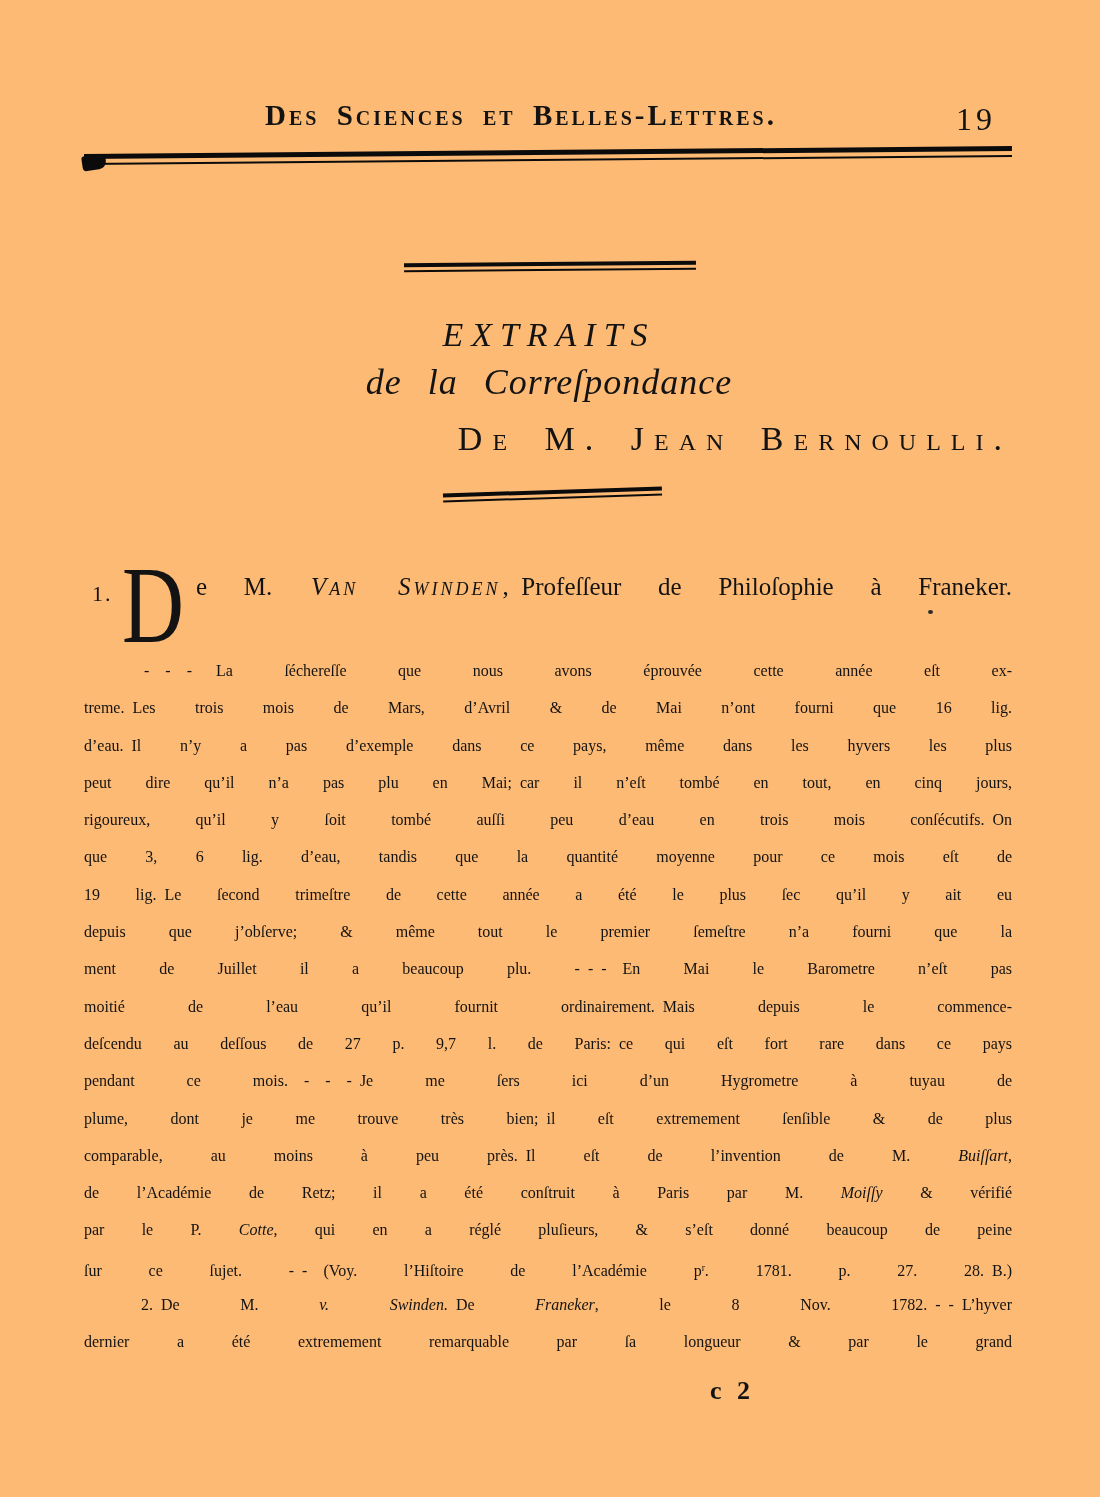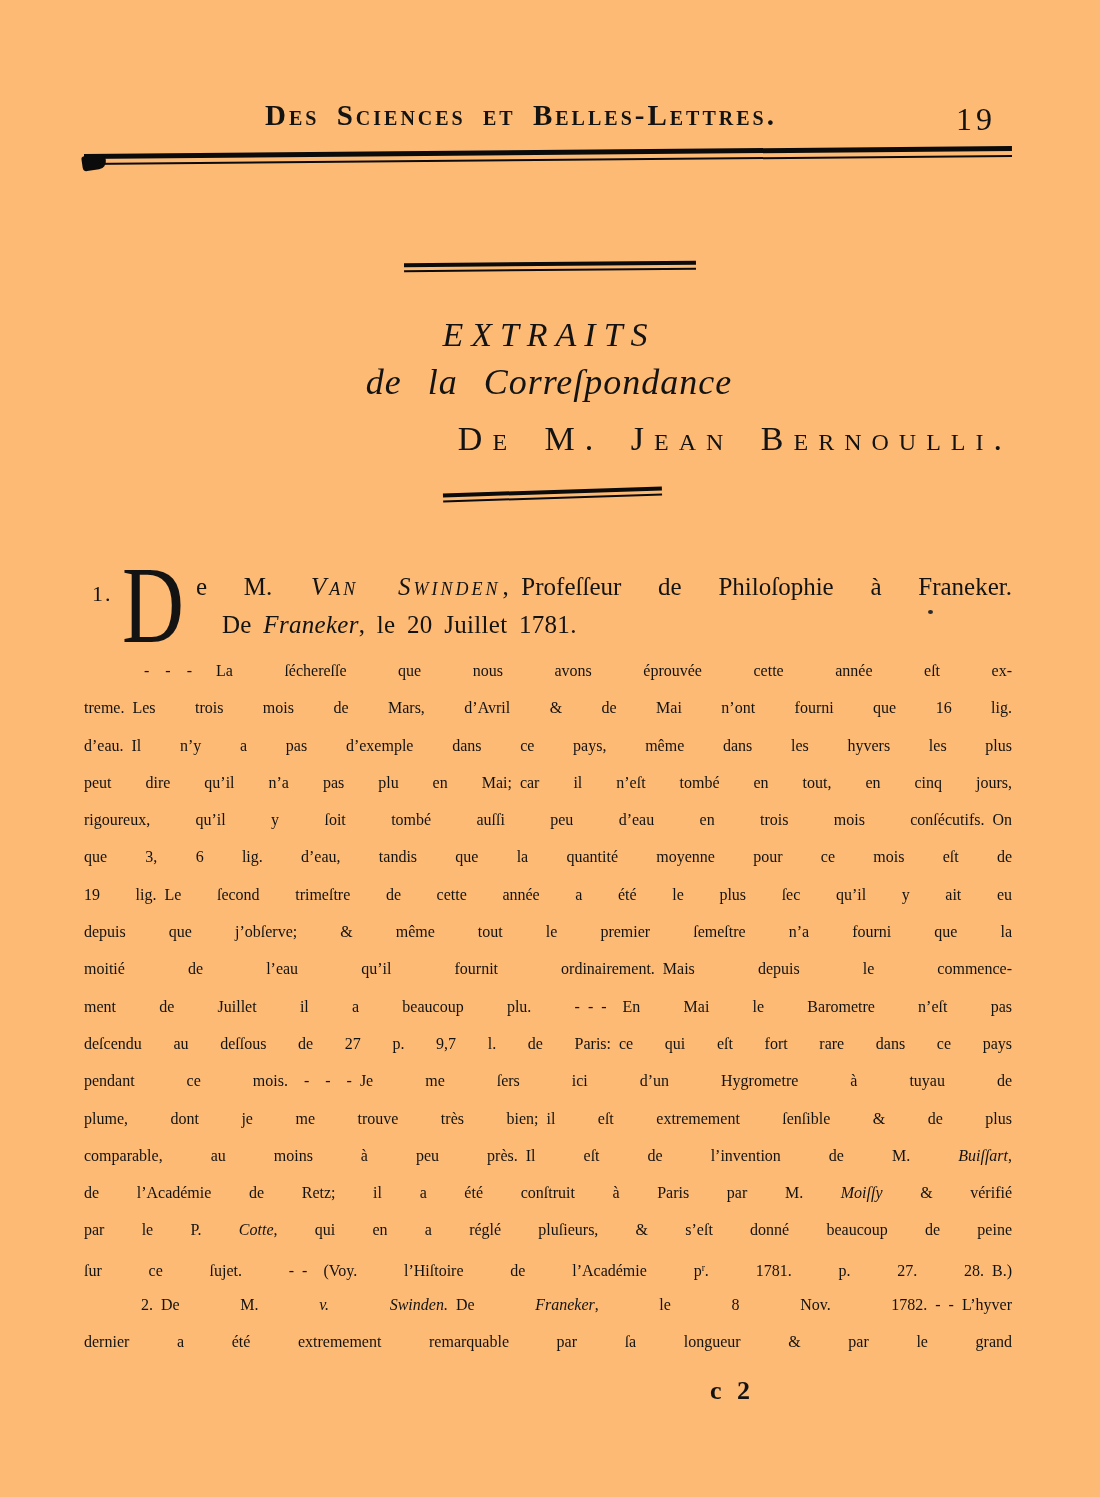--- a/index.html
+++ b/index.html
@@ -127,35 +127,34 @@
   <div class="rule rule-author">
     <div class="rl-thick"></div>
     <div class="rl-thin"></div>
   </div>
 
   <div class="entry-head">
     <span class="entry-num">1.</span>
     <span class="dropcap">D</span>
     <div class="head-lines">
       <div class="hl hl-justify"><span>e M. </span><span class="s-sci">Van Swinden</span><span>, Profeſſeur de Philoſophie à Franeker.</span></div>
-      <div class="hl hl-2"><span>De </span><span class="s-i">Franeker</span><span>, le 20 Juillet 1781.</span></div>
     </div>
   </div>
 
   <div class="body-text">
       <div class="bline ind1"><span>- - -  La ſéchereſſe que nous avons éprouvée cette année eſt ex-</span></div>
       <div class="bline"><span>treme. Les trois mois de Mars, d’Avril &amp; de Mai n’ont fourni que 16 lig.</span></div>
       <div class="bline"><span>d’eau. Il n’y a pas d’exemple dans ce pays, même dans les hyvers les plus</span></div>
       <div class="bline"><span>peut dire qu’il n’a pas plu en Mai; car il n’eſt tombé en tout, en cinq jours,</span></div>
       <div class="bline"><span>rigoureux, qu’il y ſoit tombé auſſi peu d’eau en trois mois conſécutifs. On</span></div>
       <div class="bline"><span>que 3, 6 lig. d’eau, tandis que la quantité moyenne pour ce mois eſt de</span></div>
       <div class="bline"><span>19 lig. Le ſecond trimeſtre de cette année a été le plus ſec qu’il y ait eu</span></div>
       <div class="bline"><span>depuis que j’obſerve; &amp; même tout le premier ſemeſtre n’a fourni que la</span></div>
+      <div class="bline"><span>ment de Juillet il a beaucoup plu. - - - En Mai le Barometre n’eſt pas</span></div>
       <div class="bline"><span>moitié de l’eau qu’il fournit ordinairement. Mais depuis le commence-</span></div>
-      <div class="bline"><span>ment de Juillet il a beaucoup plu. - - - En Mai le Barometre n’eſt pas</span></div>
       <div class="bline"><span>deſcendu au deſſous de 27 p. 9,7 l. de Paris: ce qui eſt fort rare dans ce pays</span></div>
       <div class="bline"><span>pendant ce mois. - - - Je me ſers ici d’un Hygrometre à tuyau de</span></div>
       <div class="bline"><span>plume, dont je me trouve très bien; il eſt extremement ſenſible &amp; de plus</span></div>
       <div class="bline"><span>comparable, au moins à peu près. Il eſt de l’invention de M. </span><span class="s-i">Buiſſart</span><span>,</span></div>
       <div class="bline"><span>de l’Académie de Retz; il a été conſtruit à Paris par M. </span><span class="s-i">Moiſſy</span><span> &amp; vérifié</span></div>
       <div class="bline"><span>par le P. </span><span class="s-i">Cotte</span><span>, qui en a réglé pluſieurs, &amp; s’eſt donné beaucoup de peine</span></div>
       <div class="bline"><span>ſur ce ſujet. - - (Voy. l’Hiſtoire de l’Académie p</span><span class="s-sup">r</span><span>. 1781. p. 27. 28. B.)</span></div>
       <div class="bline ind2"><span>2. De M. </span><span class="s-i">v. Swinden.</span><span> De </span><span class="s-i">Franeker</span><span>, le 8 Nov. 1782. - - L’hyver</span></div>
       <div class="bline"><span>dernier a été extremement remarquable par ſa longueur &amp; par le grand</span></div>
     </div>

